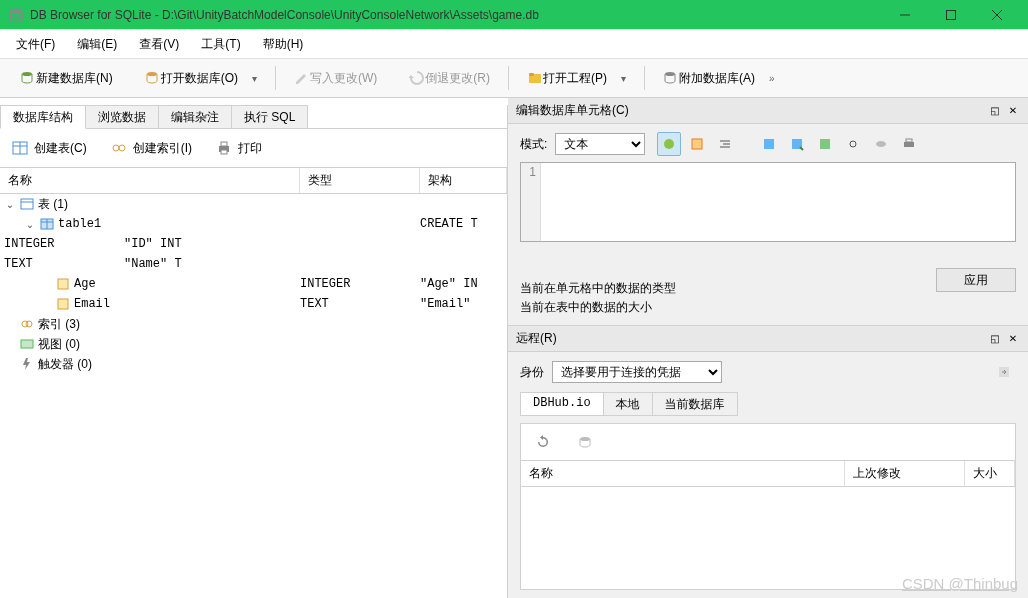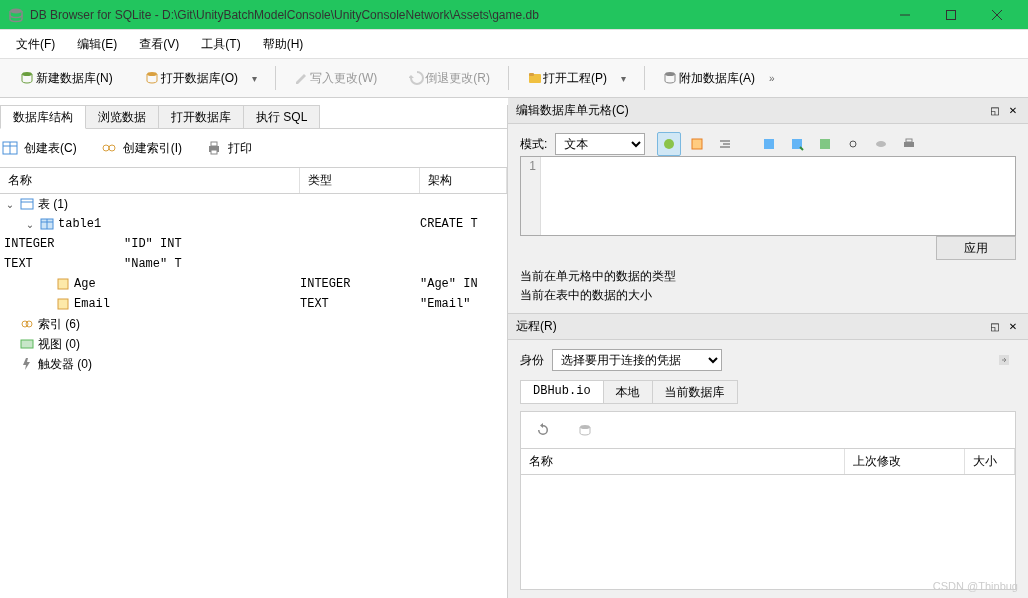--- a/index.html
+++ b/index.html
@@ -30,21 +30,21 @@
     .left-panel { width: 508px; display: flex; flex-direction: column; border-right: 1px solid #d0d0d0; margin-top: 7px; }
     .right-panel { flex: 1; display: flex; flex-direction: column; background: #f0f0f0; }
     
     
     .tabs { display: flex; height: 24px; }
     .tab { padding: 3px 12px; border: 1px solid #d0d0d0; border-bottom: none; background: #f0f0f0; cursor: pointer; margin-right: -1px; }
     .tab.active { background: #fff; border-bottom: 1px solid #fff; position: relative; z-index: 1; }
     .tab-content { border-top: 1px solid #d0d0d0; margin-top: -1px; }
     
     
-    .subtoolbar { height: 38px; display: flex; align-items: center; padding: 0 2px; gap: 24px; }
+    .subtoolbar { height: 38px; display: flex; align-items: center; padding: 0 12px; gap: 24px; }
     .subtoolbar-btn { display: flex; align-items: center; gap: 6px; cursor: pointer; }
     
     
     .tree-header { display: flex; border-top: 1px solid #d0d0d0; border-bottom: 1px solid #d0d0d0; background: #fff; }
     .tree-header-col { padding: 4px 8px; border-right: 1px solid #e0e0e0; }
     .tree-header-col:nth-child(1) { width: 300px; }
     .tree-header-col:nth-child(2) { width: 120px; }
     .tree-header-col:nth-child(3) { flex: 1; }
     .tree-body { flex: 1; overflow: hidden; background: #fff; }
     .tree-row { display: flex; align-items: center; height: 20px; padding-left: 4px; cursor: pointer; }
@@ -53,51 +53,51 @@
     .tree-cell3 { flex: 1; font-family: "Courier New", monospace; white-space: nowrap; overflow: hidden; }
     .tree-toggle { width: 12px; text-align: center; font-size: 10px; color: #555; }
     .tree-indent { display: inline-block; }
     .node-icon { width: 14px; height: 14px; display: inline-flex; align-items: center; justify-content: center; }
     
     
     .panel-header { background: #e8e8e8; padding: 4px 8px; display: flex; align-items: center; justify-content: space-between; border-bottom: 1px solid #d0d0d0; }
     .panel-controls { display: flex; gap: 4px; }
     .panel-ctrl-btn { width: 14px; height: 14px; display: flex; align-items: center; justify-content: center; cursor: pointer; font-size: 10px; }
     
-    .edit-panel { display: flex; flex-direction: column; padding: 8px 12px; background: #f0f0f0; }
+    .edit-panel { display: flex; flex-direction: column; padding: 8px 12px; gap: 6px; background: #f0f0f0; }
     .mode-row { display: flex; align-items: center; gap: 8px; }
     .mode-select { height: 22px; width: 90px; border: 1px solid #aaa; background: #fff; padding: 0 4px; }
     .icon-toolbar { display: flex; gap: 4px; margin-left: 4px; }
     .icon-btn { width: 24px; height: 24px; display: flex; align-items: center; justify-content: center; cursor: pointer; border: 1px solid transparent; border-radius: 2px; }
     .icon-btn.active { background: #d0e7f5; border-color: #7ab8e0; }
     
     .cell-editor { border: 1px solid #aaa; background: #fff; height: 80px; display: flex; }
     .gutter { width: 20px; background: #f0f0f0; border-right: 1px solid #ddd; text-align: right; padding: 2px 4px; color: #888; font-family: "Courier New", monospace; }
     .editor-text { flex: 1; padding: 2px 4px; font-family: "Courier New", monospace; }
     
     .info-row { display: flex; align-items: flex-start; }
     .info-text { flex: 1; line-height: 1.6; margin-top: 31px; }
-    .apply-btn { width: 80px; height: 24px; background: #e8e8e8; border: 1px solid #bbb; cursor: pointer; }
+    .apply-btn { width: 80px; height: 24px; background: #e8e8e8; border: 1px solid #bbb; cursor: pointer; margin-top: 20px; }
     
     .remote-panel { flex: 1; display: flex; flex-direction: column; background: #f0f0f0; border-top: 1px solid #d0d0d0; }
     .remote-body { padding: 8px 12px; display: flex; flex-direction: column; gap: 8px; flex: 1; }
     .identity-row { display: flex; align-items: center; gap: 8px; }
     .identity-select { height: 22px; flex: 1; max-width: 170px; border: 1px solid #aaa; background: #fff; padding: 0 4px; }
     .remote-tabs { display: flex; height: 24px; text-align: center; }
     .remote-tab { padding: 3px 12px; border: 1px solid #d0d0d0; background: #f0f0f0; cursor: pointer; margin-right: -1px; }
     .remote-tab.active { background: #fff; }
     .remote-content { border: 1px solid #d0d0d0; background: #fff; flex: 1; margin-top: -1px; display: flex; flex-direction: column; }
     .remote-toolbar { padding: 6px 10px; display: flex; gap: 18px; }
     .remote-table-header { display: flex; border: 1px solid #d0d0d0; border-left: none; border-right: none; }
     .remote-col { padding: 4px 8px; border-right: 1px solid #e0e0e0; }
     .remote-col:nth-child(1) { flex: 1; }
     .remote-col:nth-child(2) { width: 120px; }
     .remote-col:nth-child(3) { width: 50px; }
     
-    .watermark { position: absolute; bottom: 6px; right: 10px; color: #ccc; font-size: 11px; }
+    .watermark { position: absolute; bottom: 6px; right: 10px; color: #ccc; font-size: 15px; text-decoration: underline; }
     
     
     .svg-db { fill: #888; }
   </style>
 </head>
 <body>
 
 <div class="titlebar">
   <span class="titlebar-icon">
     <svg viewBox="0 0 16 16" width="16" height="16">
@@ -207,21 +207,21 @@
     </div>
   </div>
 </div>
 
 <div class="main">
 
   <div class="left-panel">
     <div class="tabs">
       <div class="tab active">数据库结构</div>
       <div class="tab">浏览数据</div>
-      <div class="tab">打开数据库</div>
+      <div class="tab">编辑杂注</div>
       <div class="tab">执行 SQL</div>
     </div>
     <div class="tab-content">
       <div class="subtoolbar">
         <div class="subtoolbar-btn">
           <span class="icon-sm">
               <svg width="16" height="16">
                 <rect x="1" y="2" width="14" height="12" fill="none" stroke="#4a90d9"></rect>
                 <line x1="1" y1="6" x2="15" y2="6" stroke="#4a90d9"></line>
                 <line x1="8" y1="2" x2="8" y2="14" stroke="#4a90d9"></line>
@@ -321,21 +321,21 @@
         </div>
         <div class="tree-row">
           <div class="tree-cell1">
               <span class="tree-indent" style="width:12px"></span>
               <span class="node-icon">
                 <svg width="14" height="14">
                   <circle cx="5" cy="7" r="3" fill="none" stroke="#d9a040"></circle>
                   <circle cx="9" cy="7" r="3" fill="none" stroke="#d9a040"></circle>
                 </svg>
               </span>
-              <span>索引 (6)</span>
+              <span>索引 (3)</span>
             </div>
           <div class="tree-cell2"></div>
             <div class="tree-cell3"></div>
         </div>
         <div class="tree-row">
           <div class="tree-cell1">
               <span class="tree-indent" style="width:12px"></span>
               <span class="node-icon">
                 <svg width="14" height="14">
                   <rect x="1" y="3" width="12" height="8" fill="#c8e6c9" stroke="#5cb85c"></rect>

